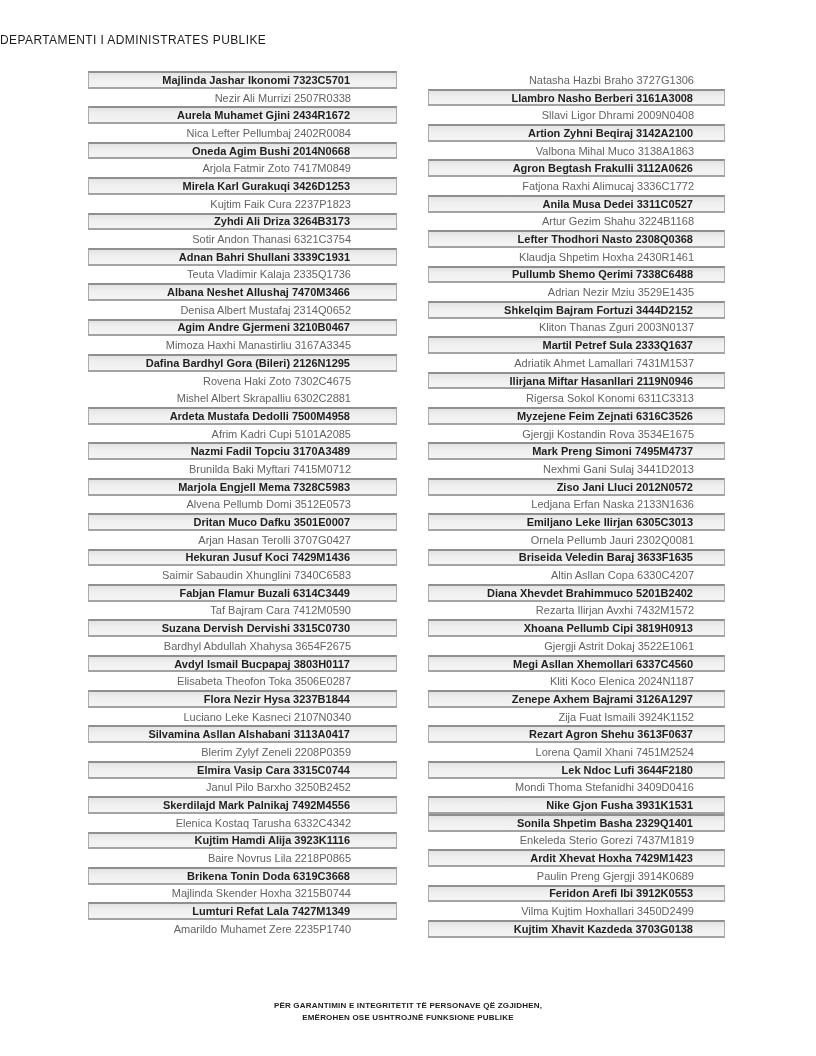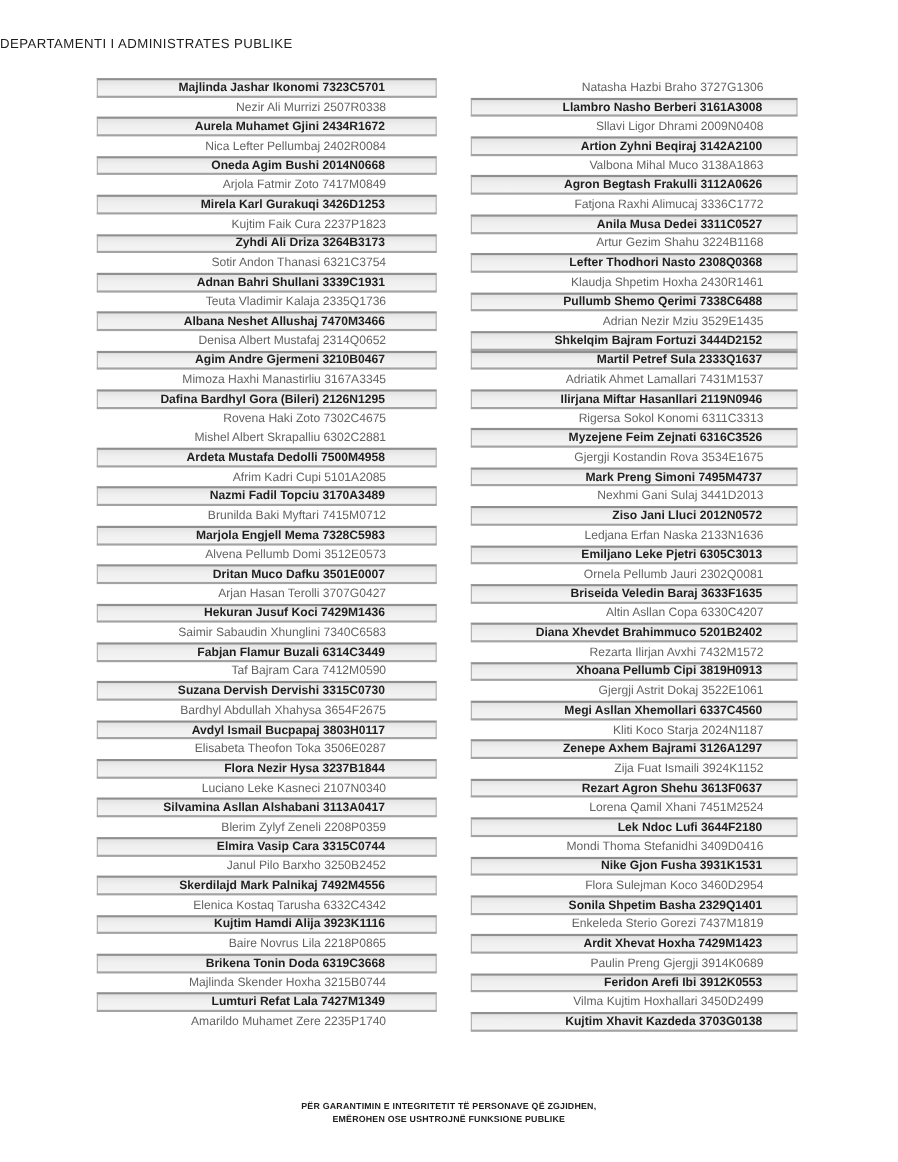--- a/index.html
+++ b/index.html
@@ -126,48 +126,48 @@
       <div class="row">Valbona Mihal Muco 3138A1863</div>
       <div class="row shaded">Agron Begtash Frakulli 3112A0626</div>
       <div class="row">Fatjona Raxhi Alimucaj 3336C1772</div>
       <div class="row shaded">Anila Musa Dedei 3311C0527</div>
       <div class="row">Artur Gezim Shahu 3224B1168</div>
       <div class="row shaded">Lefter Thodhori Nasto 2308Q0368</div>
       <div class="row">Klaudja Shpetim Hoxha 2430R1461</div>
       <div class="row shaded">Pullumb Shemo Qerimi 7338C6488</div>
       <div class="row">Adrian Nezir Mziu 3529E1435</div>
       <div class="row shaded">Shkelqim Bajram Fortuzi 3444D2152</div>
+      <div class="row">Kliton Thanas Zguri 2003N0137</div>
       <div class="row shaded">Martil Petref Sula 2333Q1637</div>
       <div class="row">Adriatik Ahmet Lamallari 7431M1537</div>
       <div class="row shaded">Ilirjana Miftar Hasanllari 2119N0946</div>
       <div class="row">Rigersa Sokol Konomi 6311C3313</div>
       <div class="row shaded">Myzejene Feim Zejnati 6316C3526</div>
       <div class="row">Gjergji Kostandin Rova 3534E1675</div>
       <div class="row shaded">Mark Preng Simoni 7495M4737</div>
       <div class="row">Nexhmi Gani Sulaj 3441D2013</div>
       <div class="row shaded">Ziso Jani Lluci 2012N0572</div>
       <div class="row">Ledjana Erfan Naska 2133N1636</div>
-      <div class="row shaded">Emiljano Leke Pjetri 6305C3013</div>
+      <div class="row shaded">Emiljano Leke Ilirjan 6305C3013</div>
       <div class="row">Ornela Pellumb Jauri 2302Q0081</div>
       <div class="row shaded">Briseida Veledin Baraj 3633F1635</div>
       <div class="row">Altin Asllan Copa 6330C4207</div>
       <div class="row shaded">Diana Xhevdet Brahimmuco 5201B2402</div>
       <div class="row">Rezarta Ilirjan Avxhi 7432M1572</div>
       <div class="row shaded">Xhoana Pellumb Cipi 3819H0913</div>
       <div class="row">Gjergji Astrit Dokaj 3522E1061</div>
       <div class="row shaded">Megi Asllan Xhemollari 6337C4560</div>
-      <div class="row">Kliti Koco Starja 2024N1187</div>
+      <div class="row">Kliti Koco Elenica 2024N1187</div>
       <div class="row shaded">Zenepe Axhem Bajrami 3126A1297</div>
       <div class="row">Zija Fuat Ismaili 3924K1152</div>
       <div class="row shaded">Rezart Agron Shehu 3613F0637</div>
       <div class="row">Lorena Qamil Xhani 7451M2524</div>
       <div class="row shaded">Lek Ndoc Lufi 3644F2180</div>
       <div class="row">Mondi Thoma Stefanidhi 3409D0416</div>
       <div class="row shaded">Nike Gjon Fusha 3931K1531</div>
-      <div class="row">Flora Sulejman Koco 3460D2954</div>
       <div class="row shaded">Sonila Shpetim Basha 2329Q1401</div>
       <div class="row">Enkeleda Sterio Gorezi 7437M1819</div>
       <div class="row shaded">Ardit Xhevat Hoxha 7429M1423</div>
       <div class="row">Paulin Preng Gjergji 3914K0689</div>
       <div class="row shaded">Feridon Arefi Ibi 3912K0553</div>
       <div class="row">Vilma Kujtim Hoxhallari 3450D2499</div>
       <div class="row shaded">Kujtim Xhavit Kazdeda 3703G0138</div>
     </div>
 
   <div class="footer">

